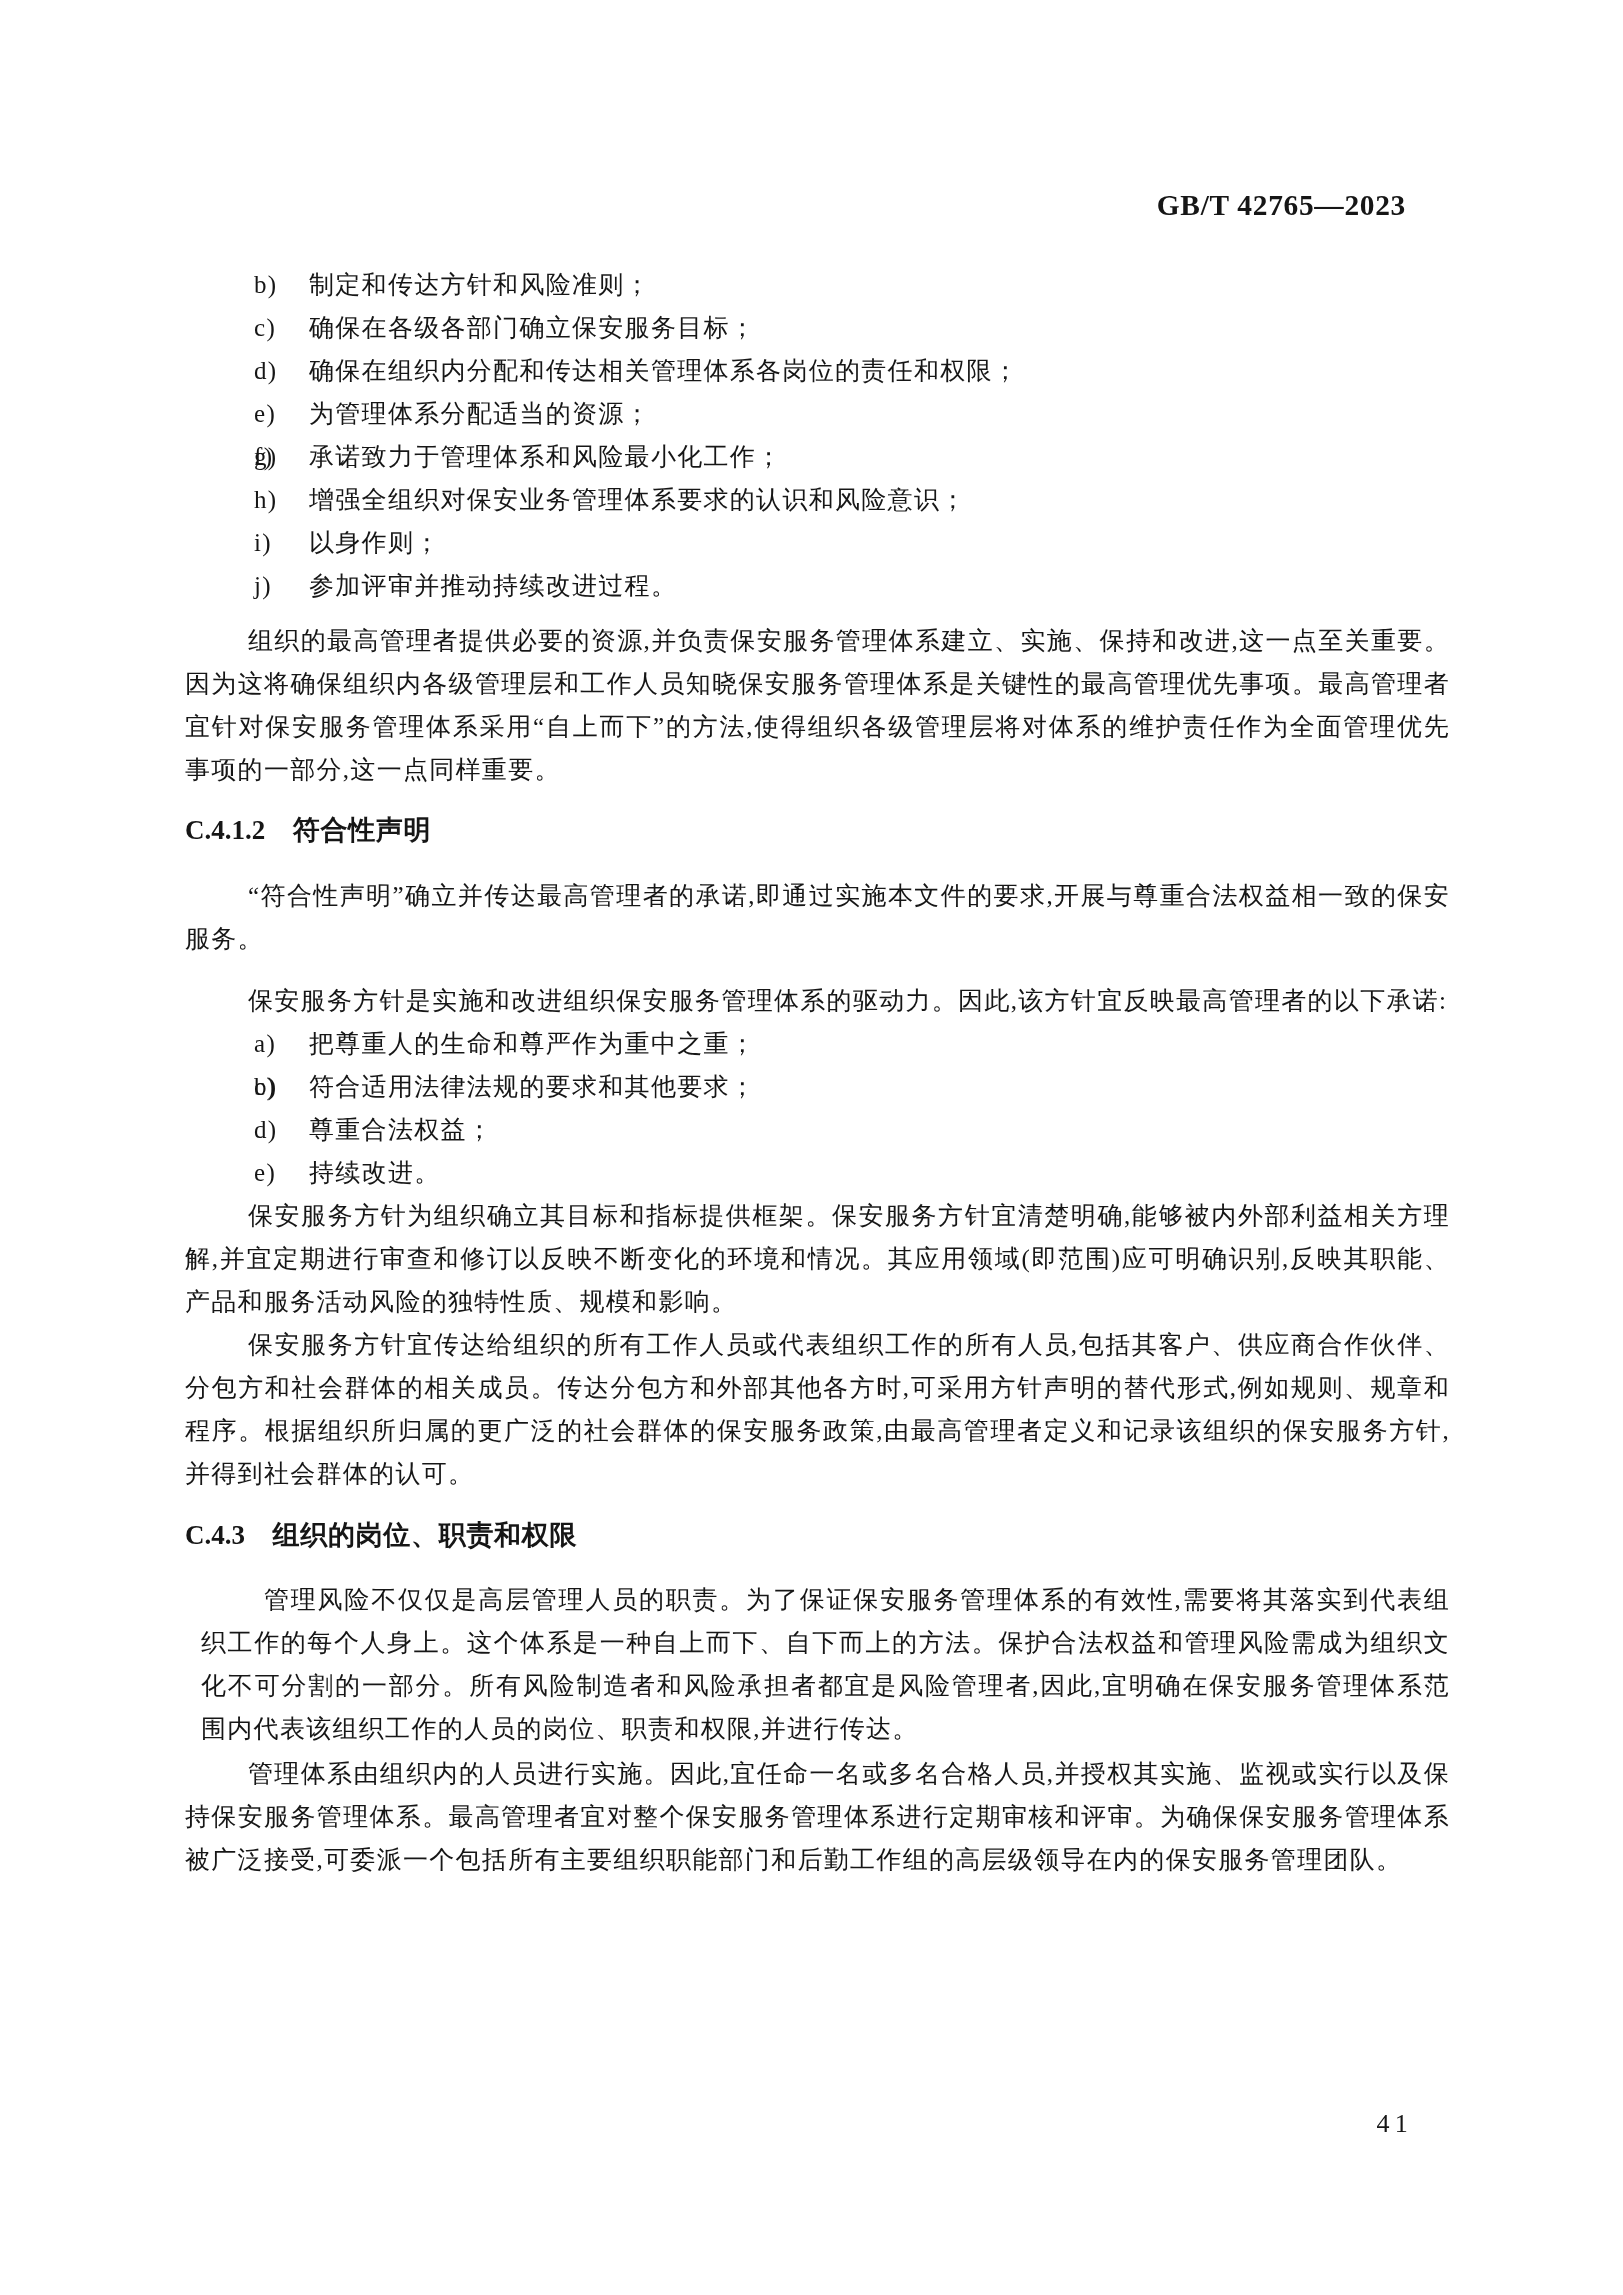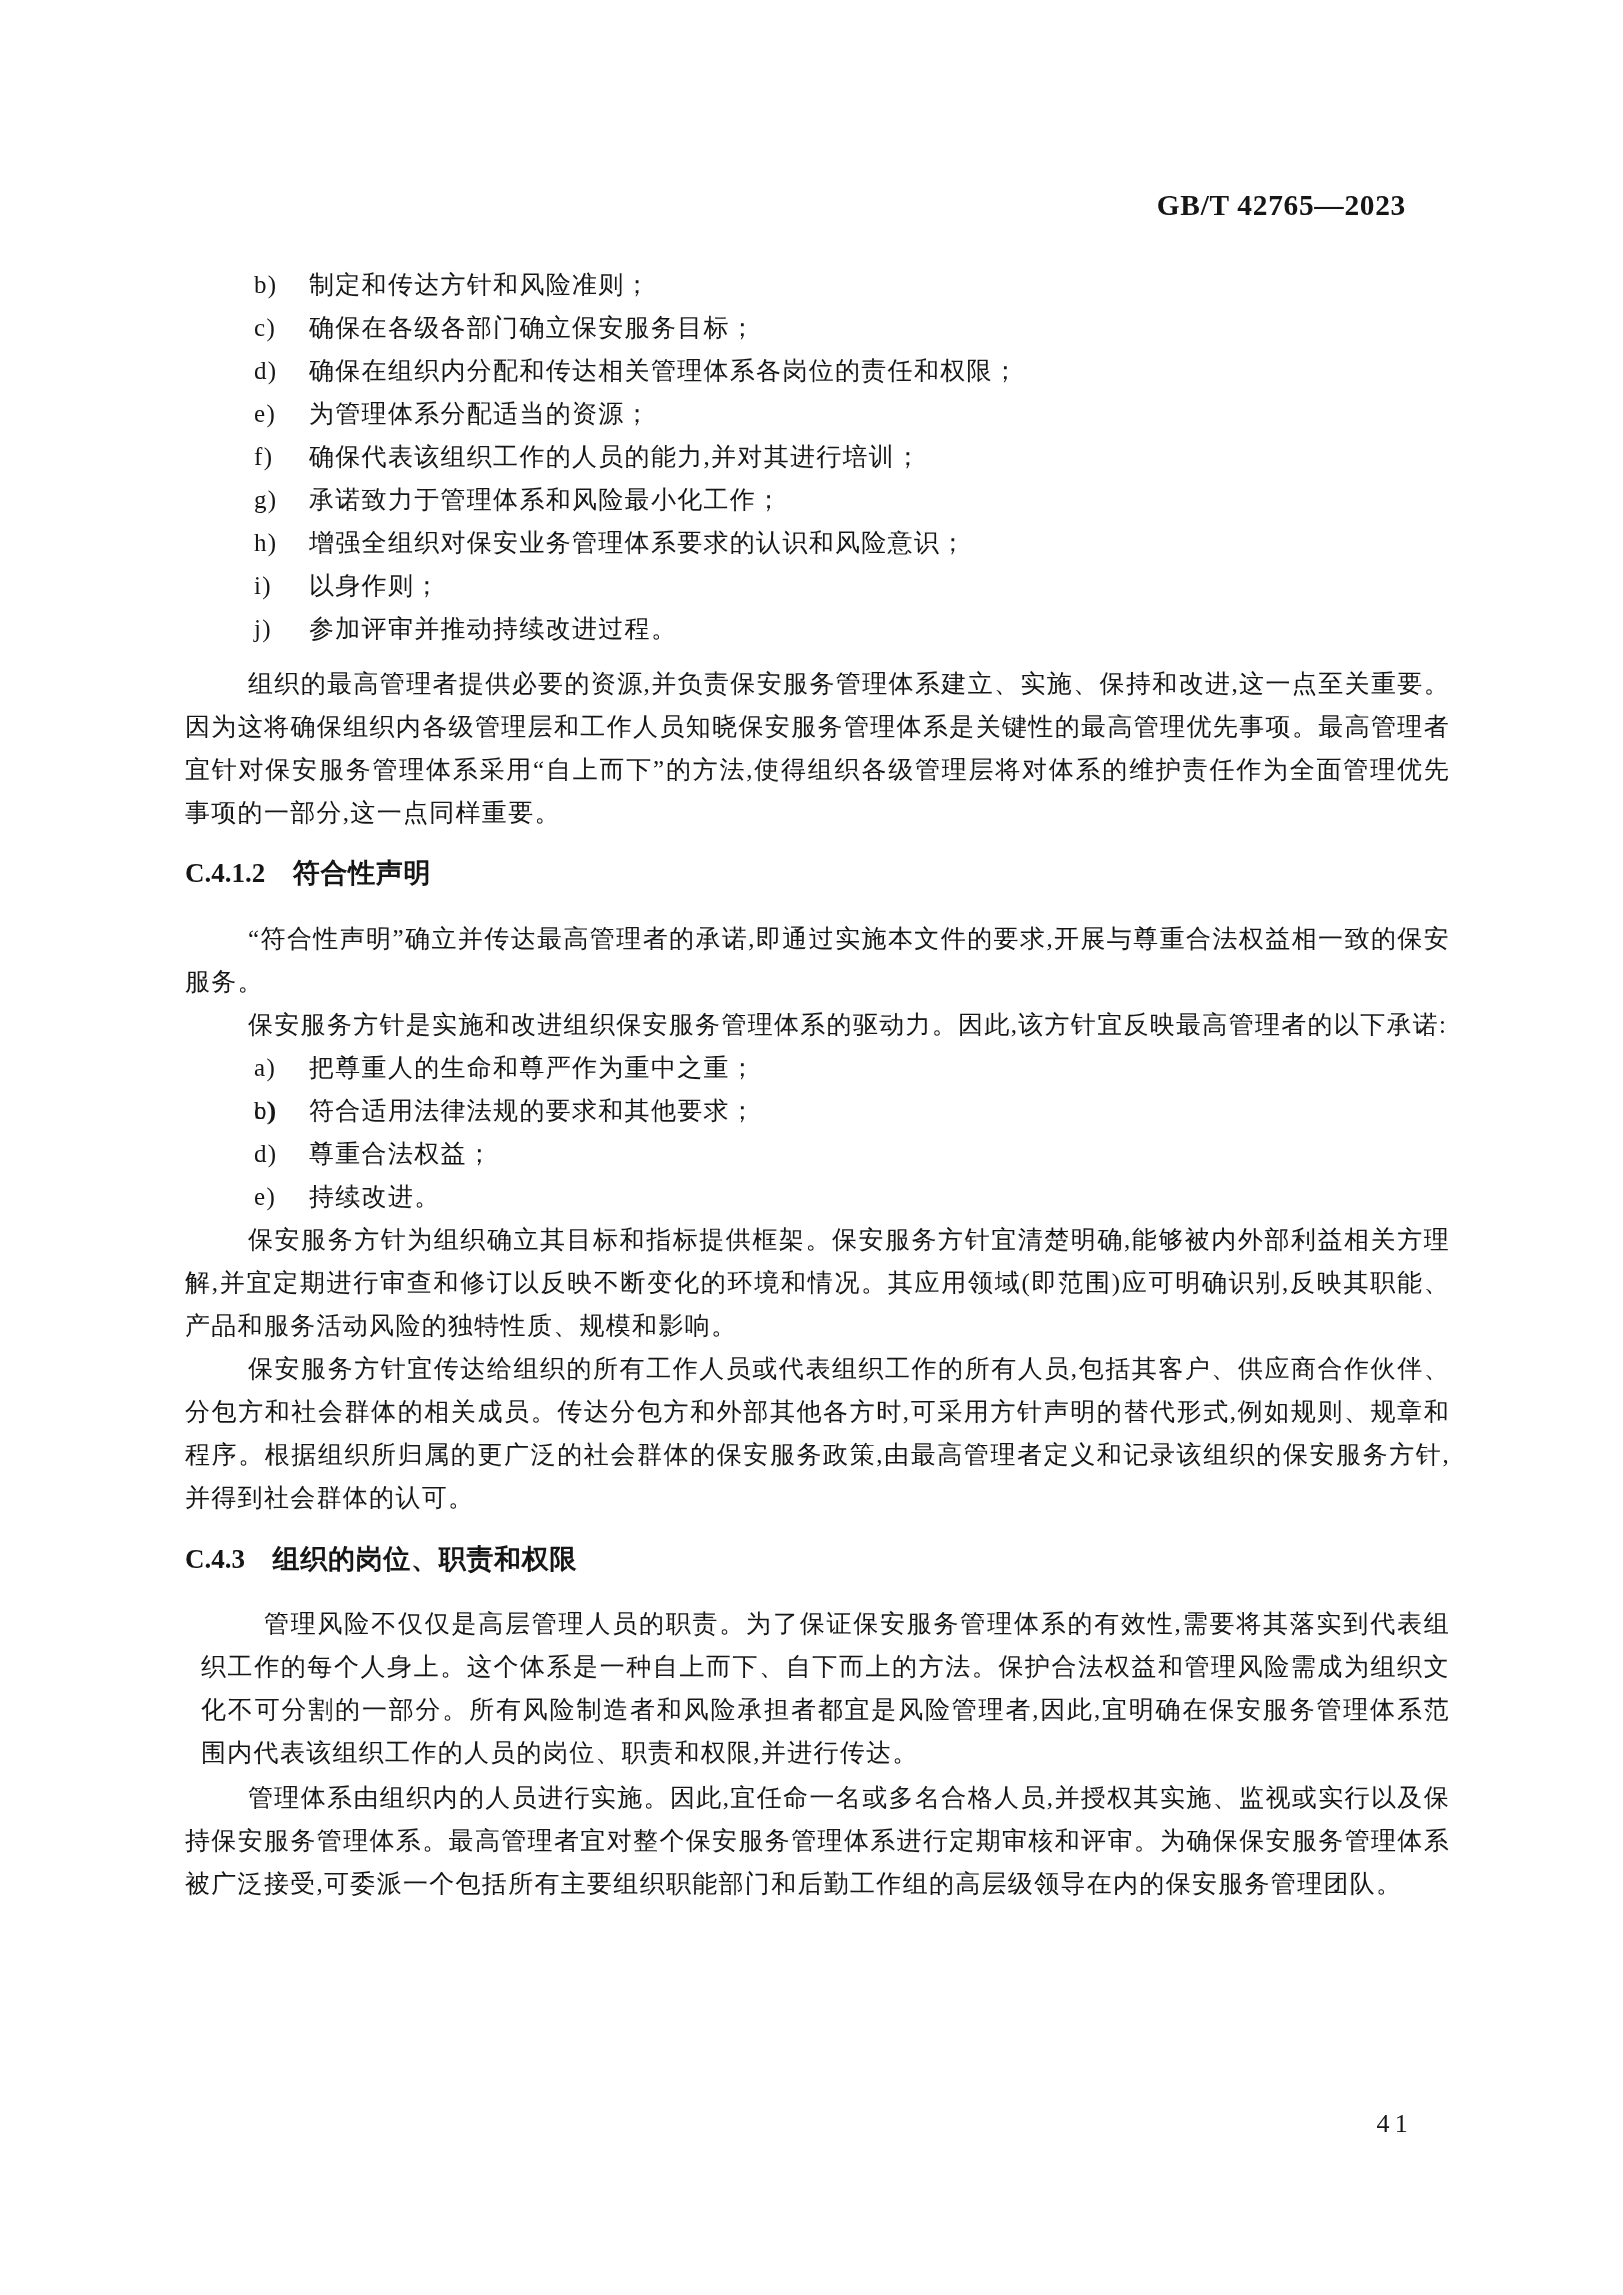--- a/index.html
+++ b/index.html
@@ -55,21 +55,21 @@
   .heading .hnum {
     font-family: "Liberation Serif", "DejaVu Serif", serif;
     margin-right: 27.5px;
     letter-spacing: 0;
   }
   
   .p1 { margin-top: 12px; }
   .h1 { margin-top: 18.3px; }
   .p2 { margin-top: 22px; }
   .h2 { margin-top: 21.6px; }
-  .p3 { }
+  .p3 { margin-top: 19px; }
   .p4 { margin-top: 0; }
   .p5 { margin-top: 0; }
   .h3 { margin-top: 18.3px; }
   .p6 { margin-top: 21px; margin-left: 16px; }
   .p7 { margin-top: 2px; }
   .page-number {
     position: absolute;
     top: 2111px;
     right: 210px;
     font-family: "Liberation Serif", "DejaVu Serif", serif;
@@ -85,21 +85,21 @@
 
   <div class="doc-code">GB/T 42765—2023</div>
 
   <div class="content">
 
     <ol class="olist">
       <li class="li"><span class="marker">b)</span><span>制定和传达方针和风险准则；</span></li>
       <li class="li"><span class="marker">c)</span><span>确保在各级各部门确立保安服务目标；</span></li>
       <li class="li"><span class="marker">d)</span><span>确保在组织内分配和传达相关管理体系各岗位的责任和权限；</span></li>
       <li class="li"><span class="marker">e)</span><span>为管理体系分配适当的资源；</span></li>
-      <li class="li"><span class="marker">f)</span><span>确保代表该组织工作的人员的能力,并对其进行培训；</span></li>
+      <li class="li"><span class="marker">f)</span></li>
       <li class="li"><span class="marker">g)</span><span>承诺致力于管理体系和风险最小化工作；</span></li>
       <li class="li"><span class="marker">h)</span><span>增强全组织对保安业务管理体系要求的认识和风险意识；</span></li>
       <li class="li"><span class="marker">i)</span><span>以身作则；</span></li>
       <li class="li"><span class="marker">j)</span><span>参加评审并推动持续改进过程。</span></li>
     </ol>
 
     <p class="para p1">组织的最高管理者提供必要的资源,并负责保安服务管理体系建立、实施、保持和改进,这一点至关重要。因为这将确保组织内各级管理层和工作人员知晓保安服务管理体系是关键性的最高管理优先事项。最高管理者宜针对保安服务管理体系采用“自上而下”的方法,使得组织各级管理层将对体系的维护责任作为全面管理优先事项的一部分,这一点同样重要。</p>
 
     <h4 class="heading h1"><span class="hnum">C.4.1.2</span><span>符合性声明</span></h4>
 

